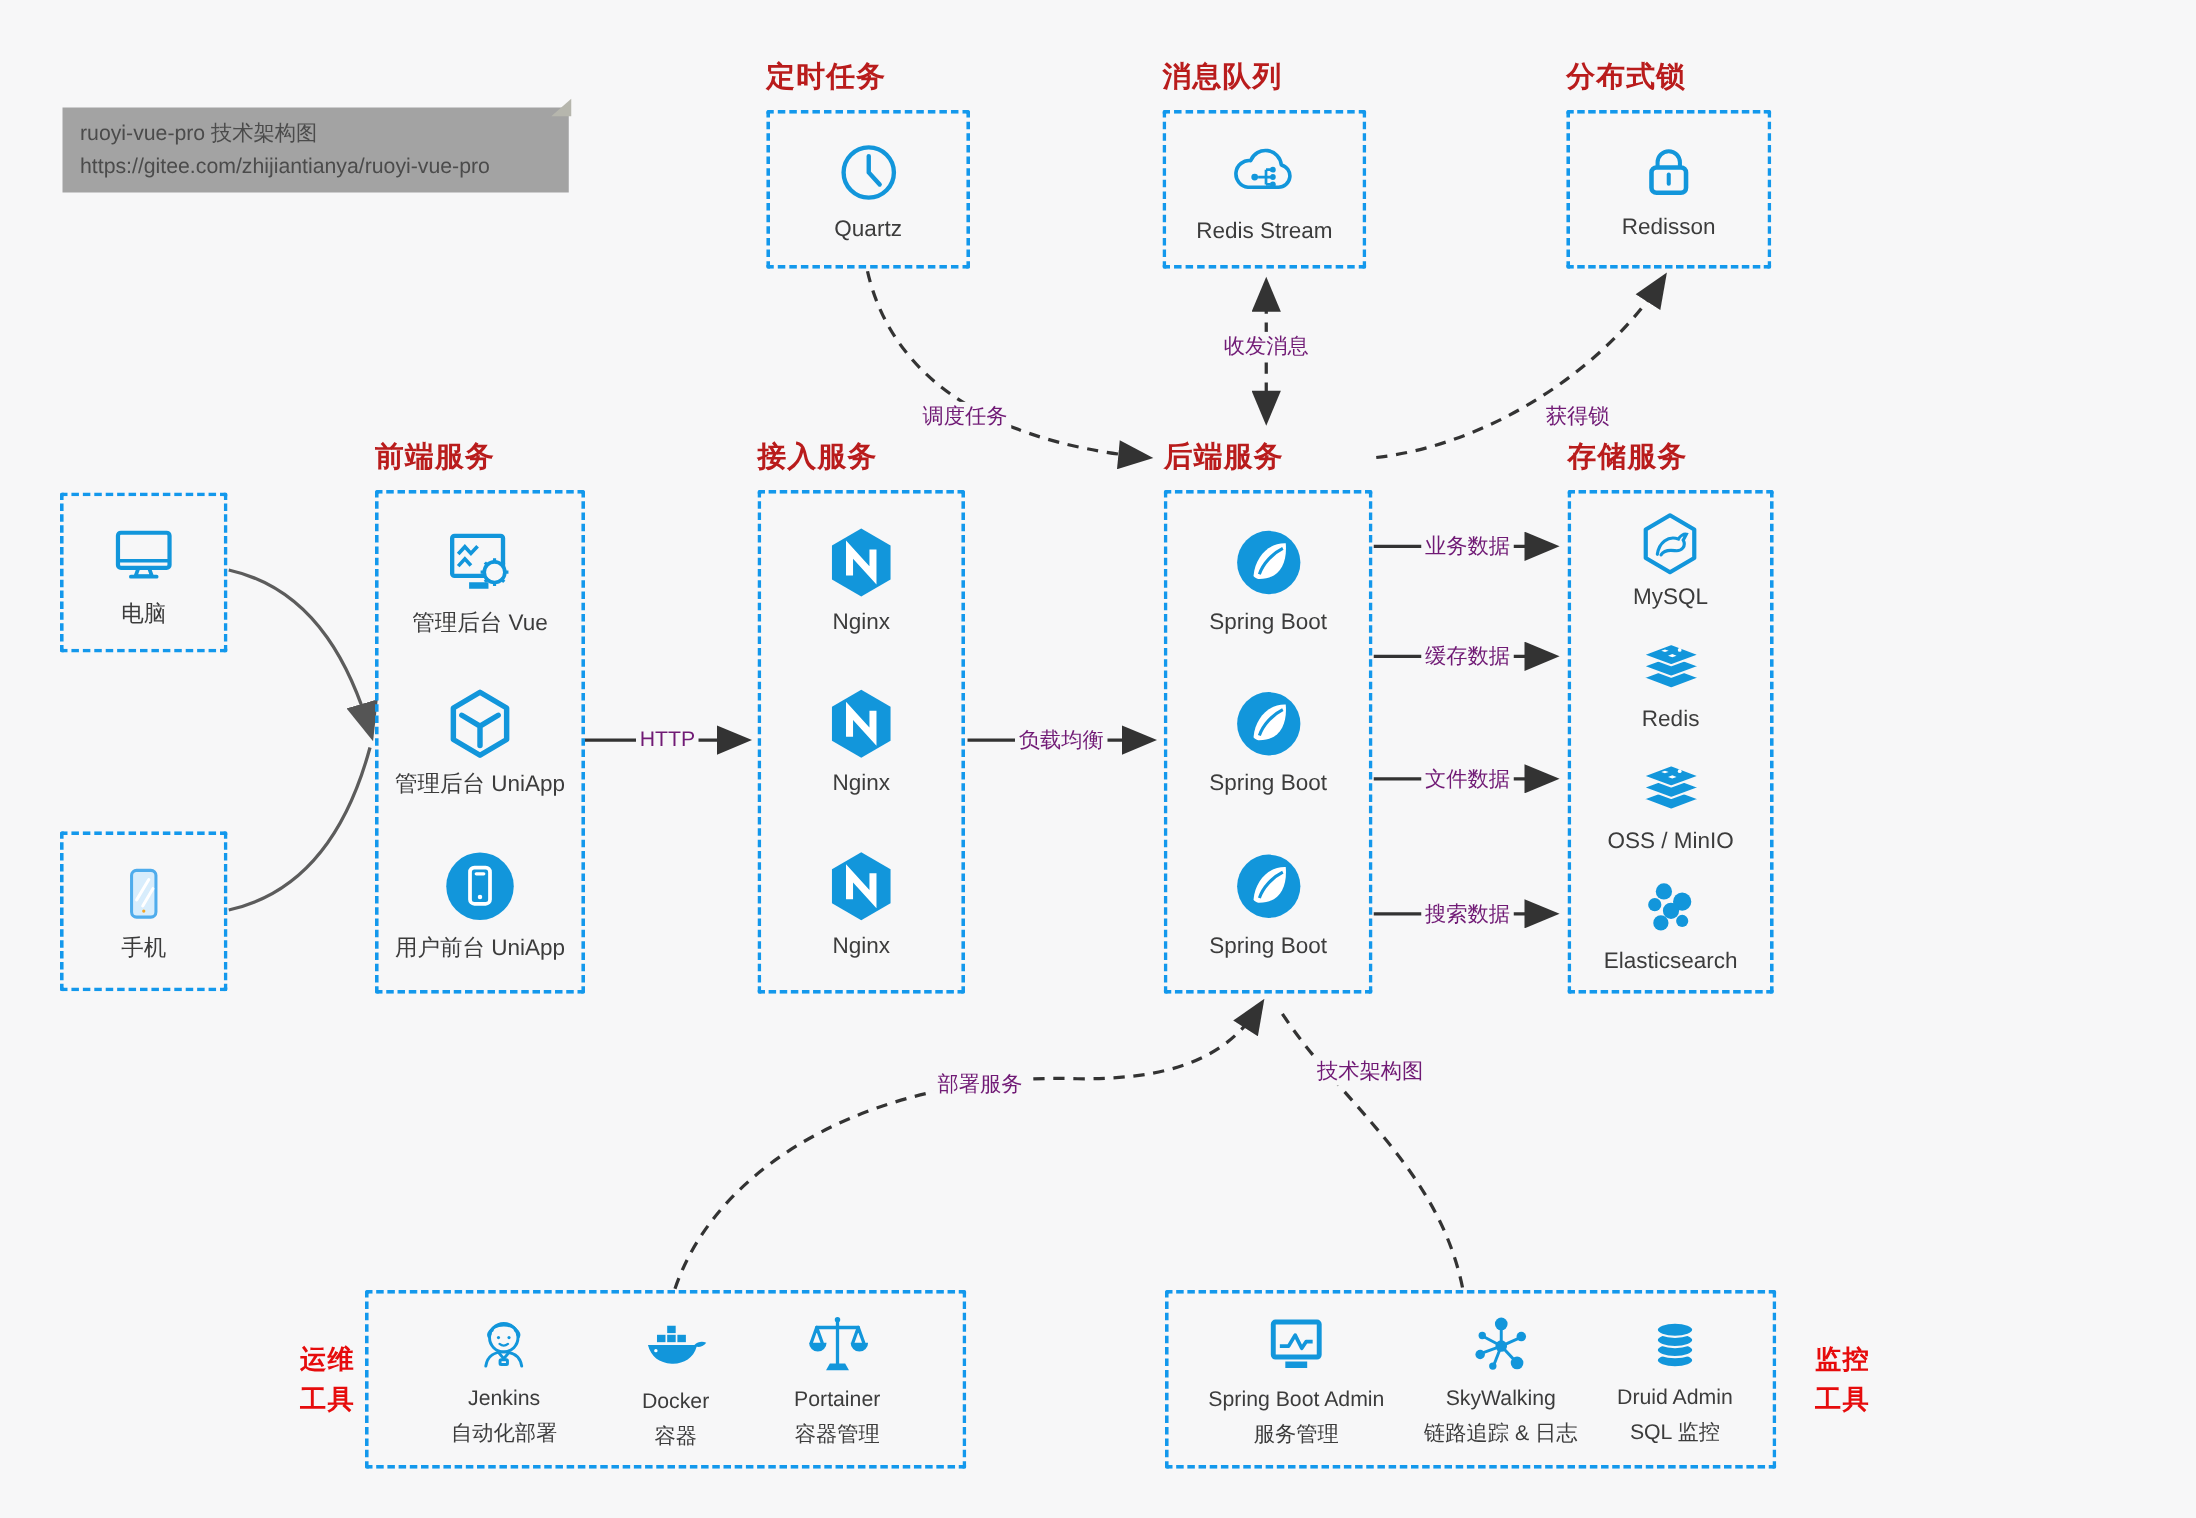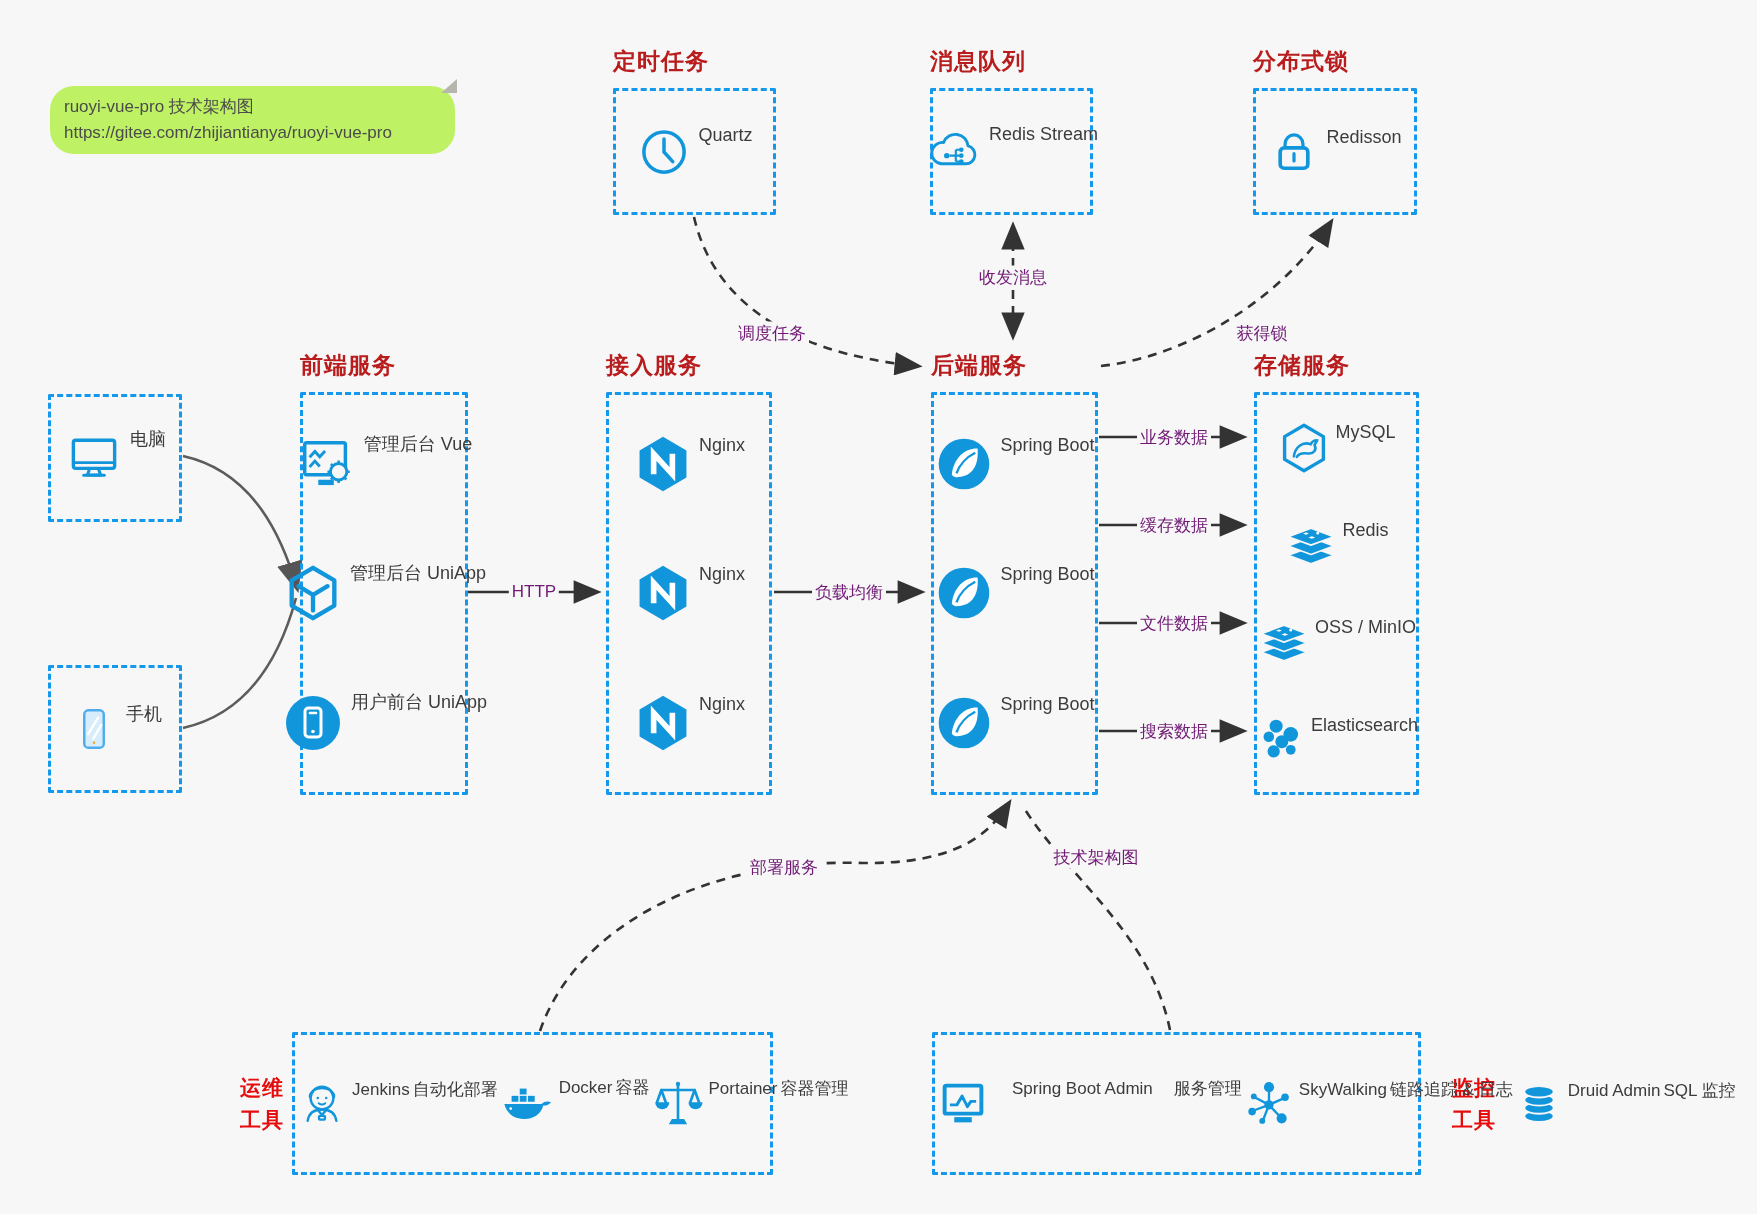--- a/index.html
+++ b/index.html
@@ -5,27 +5,27 @@
   html,body{margin:0;padding:0;background:#f7f7f8;}
   .canvas{position:relative;width:1757px;height:1214px;background:#f7f7f8;overflow:hidden;
           font-family:"Liberation Sans","DejaVu Sans",sans-serif;color:#3c3c3c;}
   .edges{position:absolute;left:0;top:0;pointer-events:none;}
   .dbox{position:absolute;border:3px dashed #1398ec;border-radius:2px;box-sizing:border-box;background:transparent;}
   .gtitle{position:absolute;color:#b91c1c;font-weight:700;font-size:23px;text-align:left;letter-spacing:1px;}
   .side-title{position:absolute;color:#e60c0c;font-weight:700;font-size:21px;line-height:32px;text-align:right;width:56px;letter-spacing:1px;}
   .vcol{display:flex;flex-direction:column;justify-content:space-around;align-items:center;padding:4px 0;}
   .ccol{display:flex;flex-direction:column;justify-content:center;align-items:center;gap:7px;}
   .hrow{display:flex;flex-direction:row;justify-content:space-evenly;align-items:center;}
-  .item{display:flex;flex-direction:row;align-items:flex-start;gap:6px;}
+  .item{display:flex;flex-direction:column;align-items:center;gap:6px;}
   .ilabel{font-size:18px;color:#3c3c3c;white-space:nowrap;line-height:22px;text-align:center;}
   .sub2{font-size:17px;color:#3c3c3c;line-height:25px;text-align:center;white-space:nowrap;}
   .elabel{position:absolute;transform:translate(-50%,-50%);font-size:17px;color:#701a75;
           background:#f7f7f8;padding:0 3px;white-space:nowrap;z-index:5;}
-  .note{position:absolute;left:50px;top:86px;width:377px;background:#bef264;padding:8px 14px;
-        font-size:17px;line-height:26px;color:#4b4b4b;border-radius:24px;}
+  .note{position:absolute;left:50px;top:86px;width:377px;background:#a3a3a3;padding:8px 14px;
+        font-size:17px;line-height:26px;color:#4b4b4b;}
   .note .fold{position:absolute;right:-2px;top:-7px;width:0;height:0;
         border-left:16px solid transparent;border-bottom:14px solid #b6b6ad;}
   .icon{line-height:0;}
   .icon svg{display:block;}
 </style>
 </head>
 <body>
 
 <div class="canvas">
 
@@ -351,21 +351,21 @@
       <div class="sub2">Portainer</div>
       <div class="sub2">容器管理</div>
     </div>
   </div>
 
   <div class="side-title" style="left:1440px;top:1072px">
     <div>监控</div>
     <div>工具</div>
   </div>
   <div class="dbox hrow" style="left:932px;top:1032px;width:489px;height:143px">
-    <div class="item" style="gap:21px">
+    <div class="item" style="gap:3px">
       <span class="icon">
         <svg viewBox="0 0 64 64" width="56">
           <rect x="11" y="11" width="42" height="32" rx="2" fill="none" stroke="#1296db" stroke-width="4.5"></rect>
           <path d="M17 33 h8 l6 -10 6 12 4 -6 h6" fill="none" stroke="#1296db" stroke-width="3.4" stroke-linejoin="round"></path>
           <line x1="22" y1="50" x2="42" y2="50" stroke="#1296db" stroke-width="6"></line>
         </svg>
       </span>
       <div class="sub2">Spring Boot Admin</div>
       <div class="sub2">服务管理</div>
     </div>

